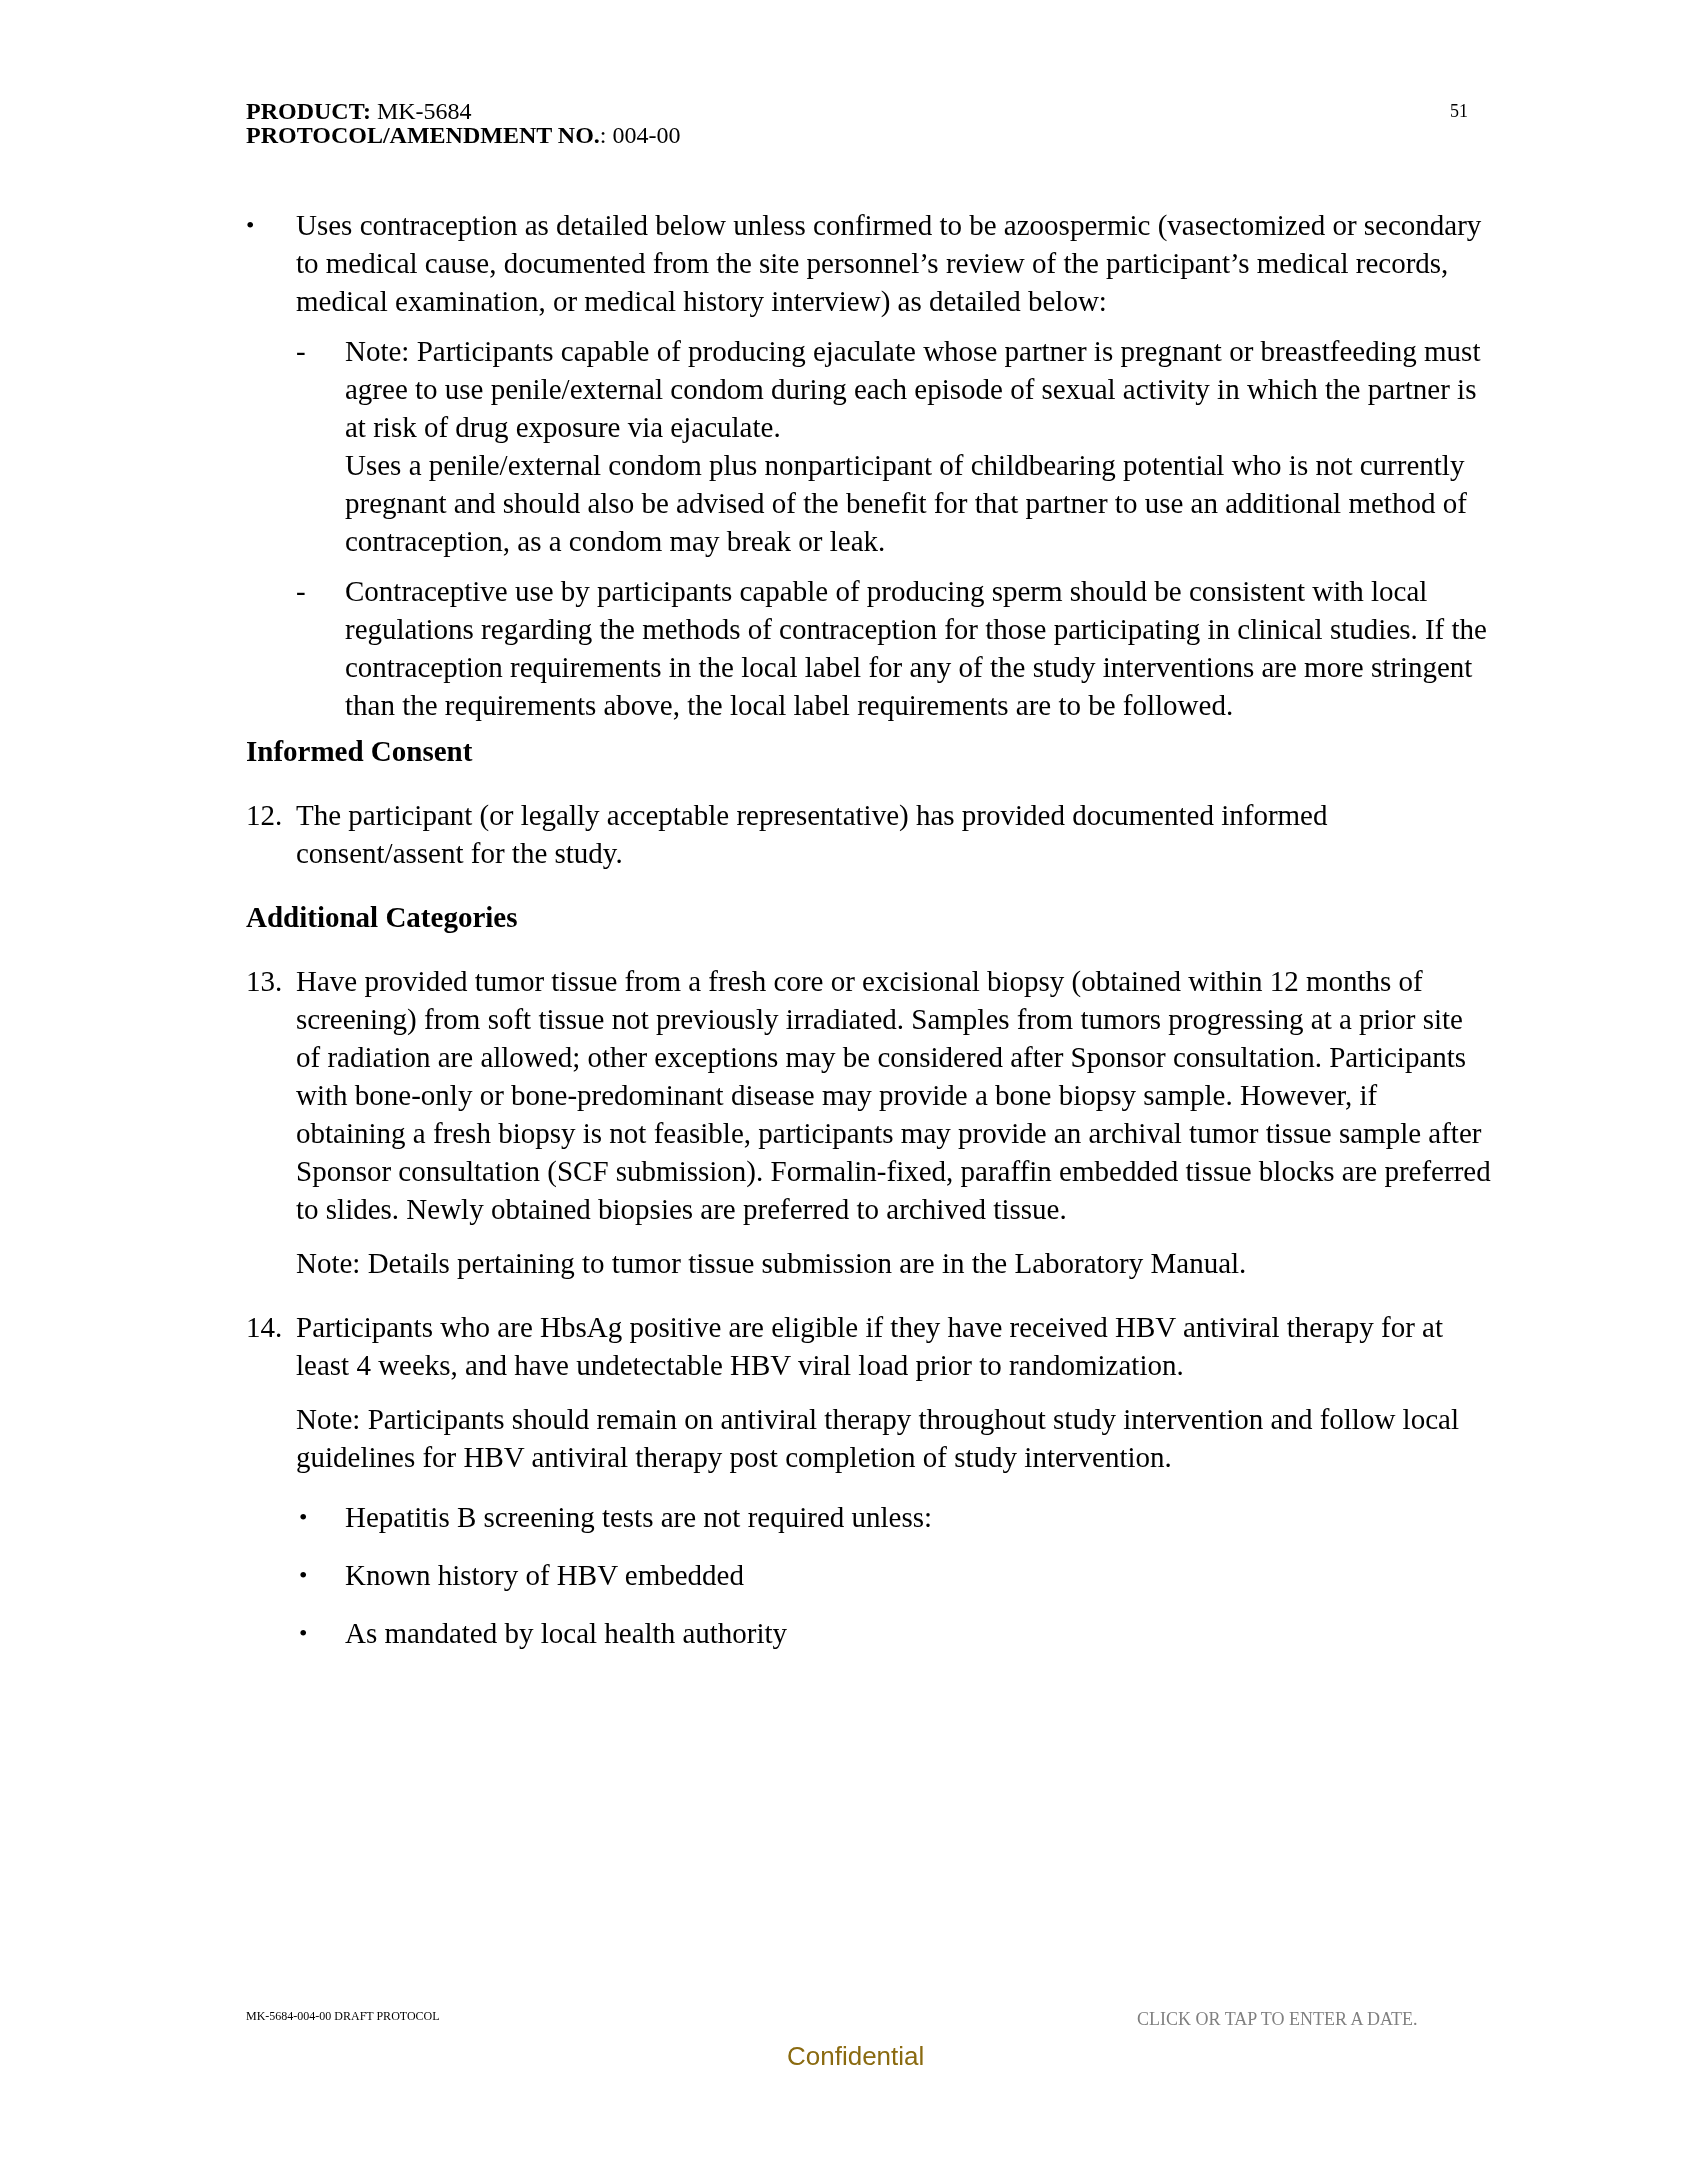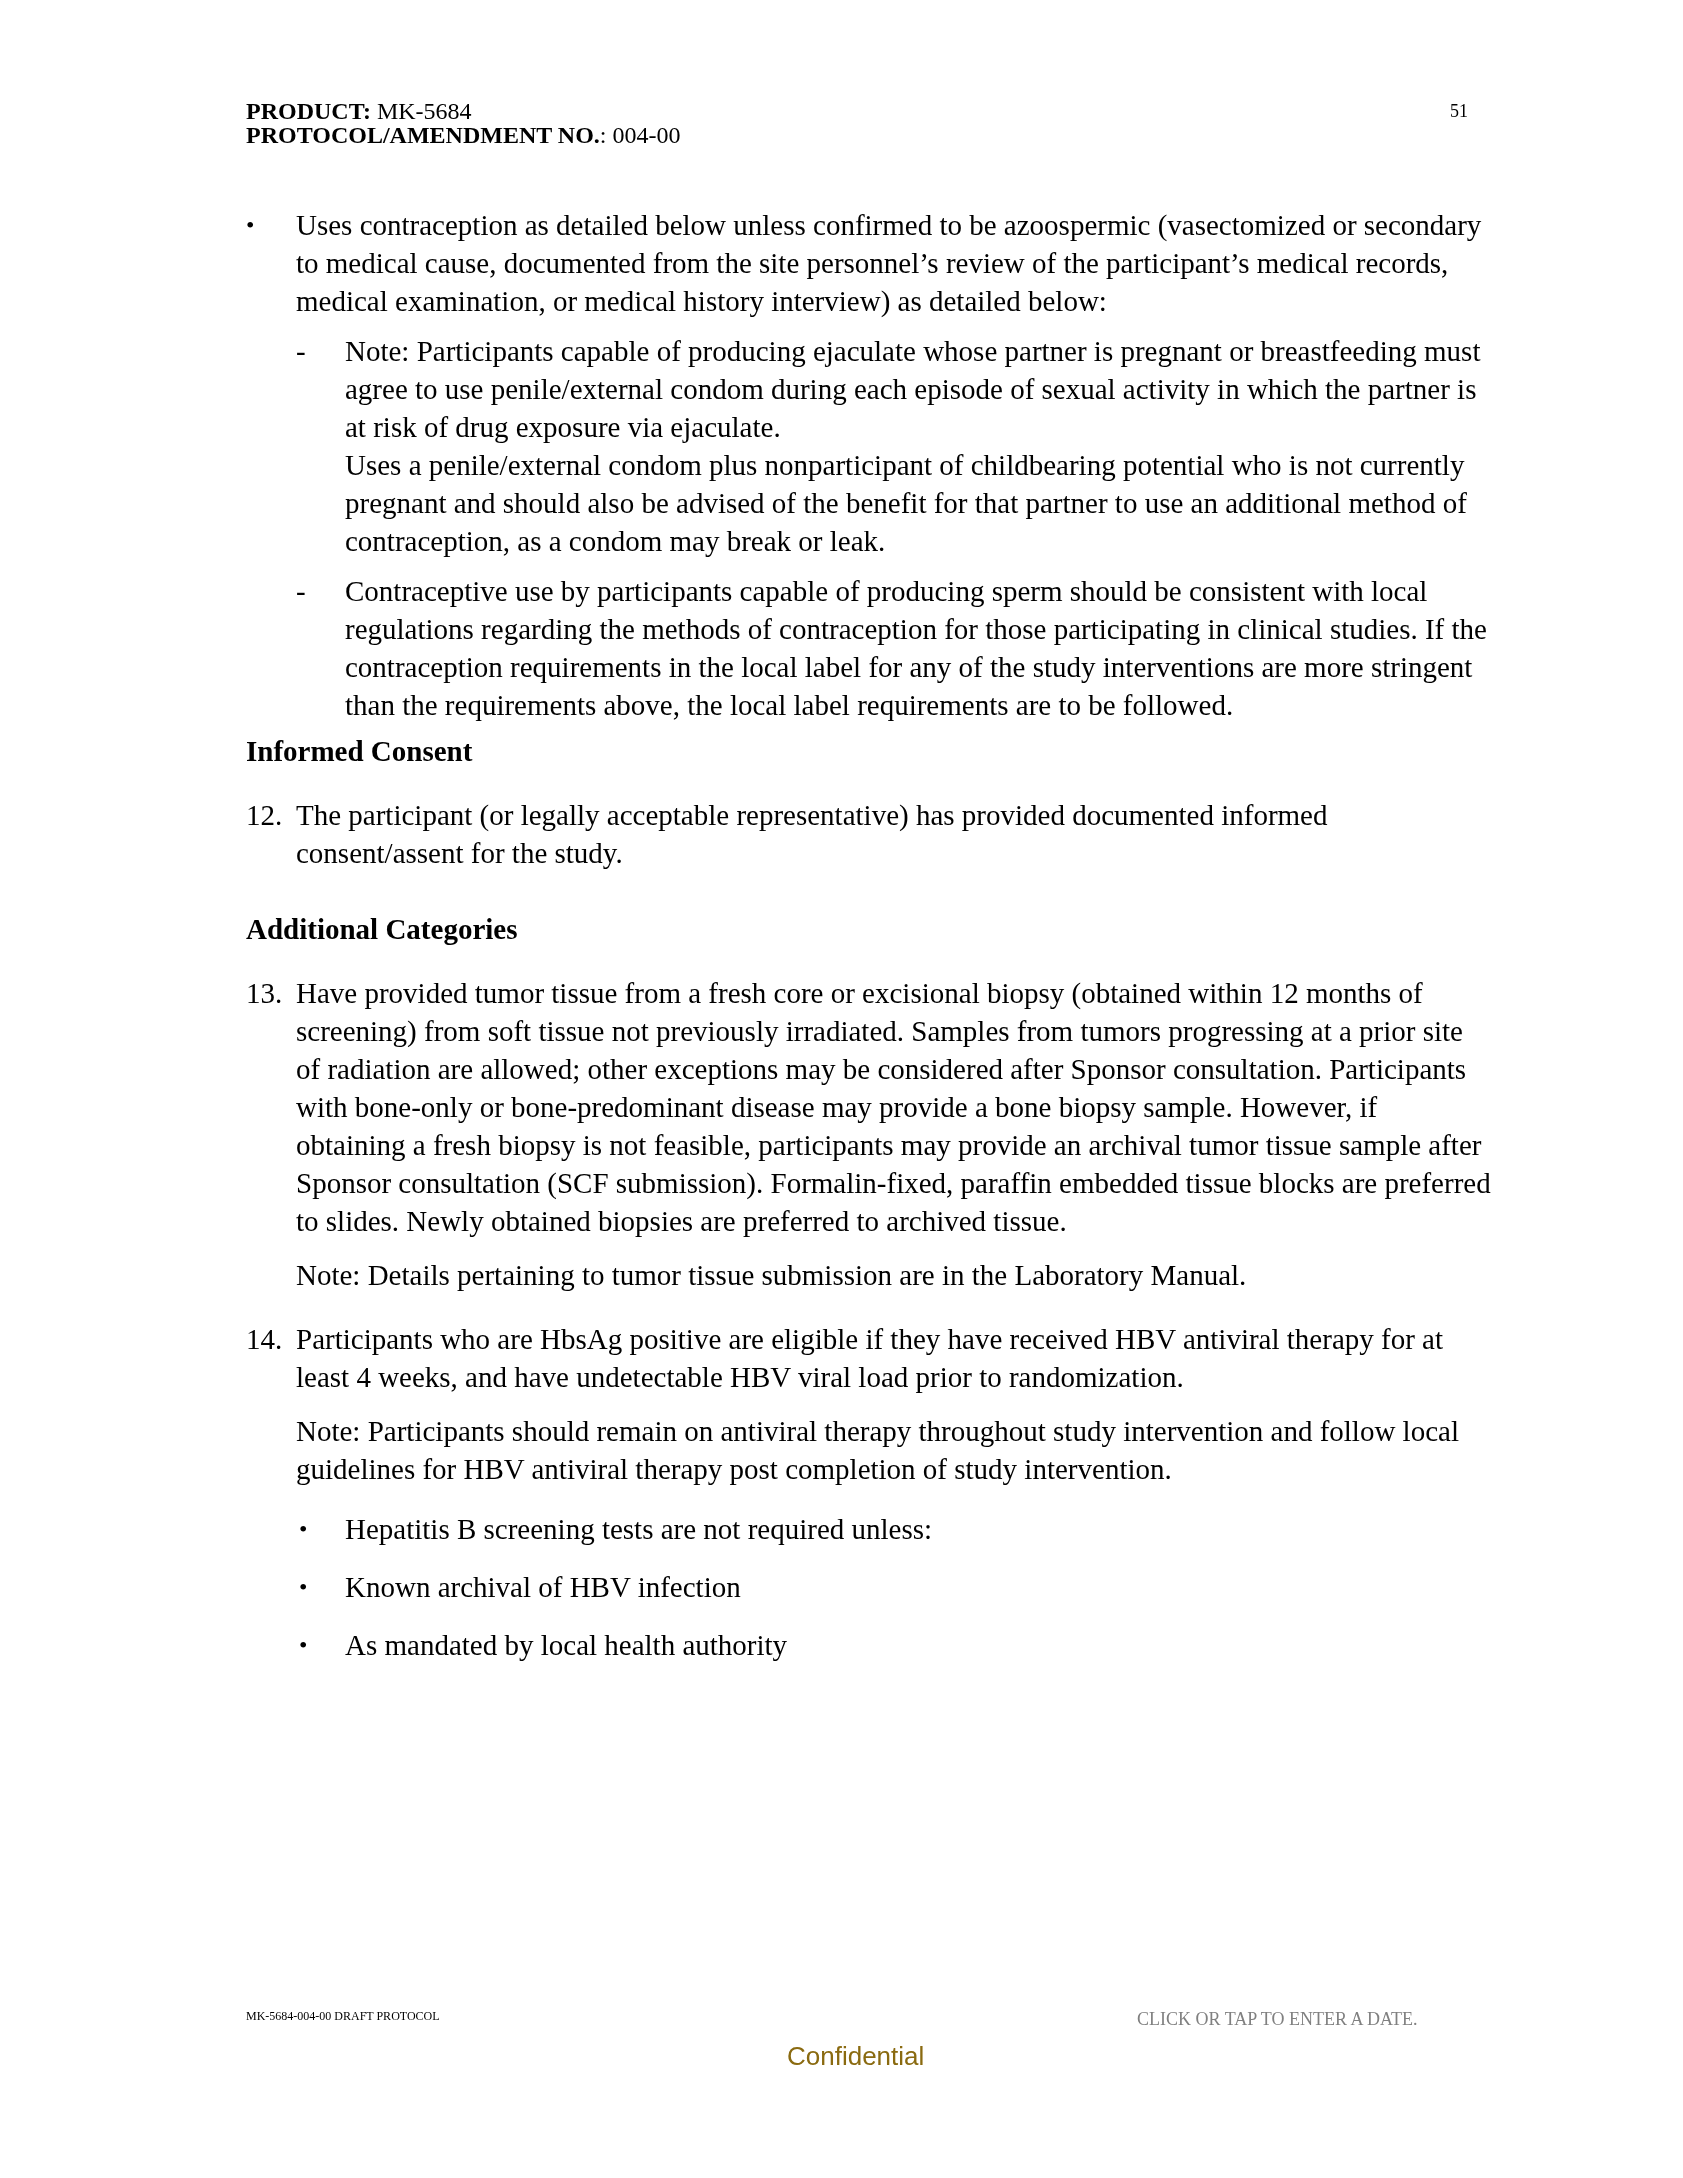--- a/index.html
+++ b/index.html
@@ -12,21 +12,21 @@
 
   .body { position: absolute; left: 246px; top: 206px; width: 1247px; font-size: 29px; line-height: 38px; }
 
   .item { position: relative; padding-left: 50px; }
   .item .mark { position: absolute; left: 0; top: 0; width: 50px; }
   .bullet-dot { font-size: 24px; }
 
   .sub { position: relative; padding-left: 99px; margin-top: 12px; }
   .sub .mark { position: absolute; left: 50px; top: 0; }
 
-  .section-h { font-weight: bold; margin-top: 12px; }
+  .section-h { font-weight: bold; }
   .p { margin: 0; }
   .gap-m { height: 26px; }
 
   .numitem { position: relative; padding-left: 50px; }
   .numitem .mark { position: absolute; left: 0; top: 0; }
 
   .note-p { padding-left: 50px; margin-top: 16px; }
 
   .bul2 { position: relative; padding-left: 99px; margin-top: 20px; }
   .bul2 .mark { position: absolute; left: 53px; top: 0; font-size: 24px; }
@@ -93,21 +93,21 @@
     <div class="p">Participants who are HbsAg positive are eligible if they have received HBV antiviral therapy for at least 4 weeks, and have undetectable HBV viral load prior to randomization.</div>
   </div>
   <div class="p note-p">Note: Participants should remain on antiviral therapy throughout study intervention and follow local guidelines for HBV antiviral therapy post completion of study intervention.</div>
 
   <div class="bul2" style="margin-top:22px;">
     <span class="mark">•</span>
     <div class="p">Hepatitis B screening tests are not required unless:</div>
   </div>
   <div class="bul2">
     <span class="mark">•</span>
-    <div class="p">Known archival of HBV infection</div>
+    <div class="p">Known history of HBV embedded</div>
   </div>
   <div class="bul2">
     <span class="mark">•</span>
     <div class="p">As mandated by local health authority</div>
   </div>
 </div>
 
 <div class="ftr-left">MK-5684-004-00 DRAFT PROTOCOL</div>
 <div class="ftr-right">CLICK OR TAP TO ENTER A DATE.</div>
 <div class="ftr-conf">Confidential</div>

